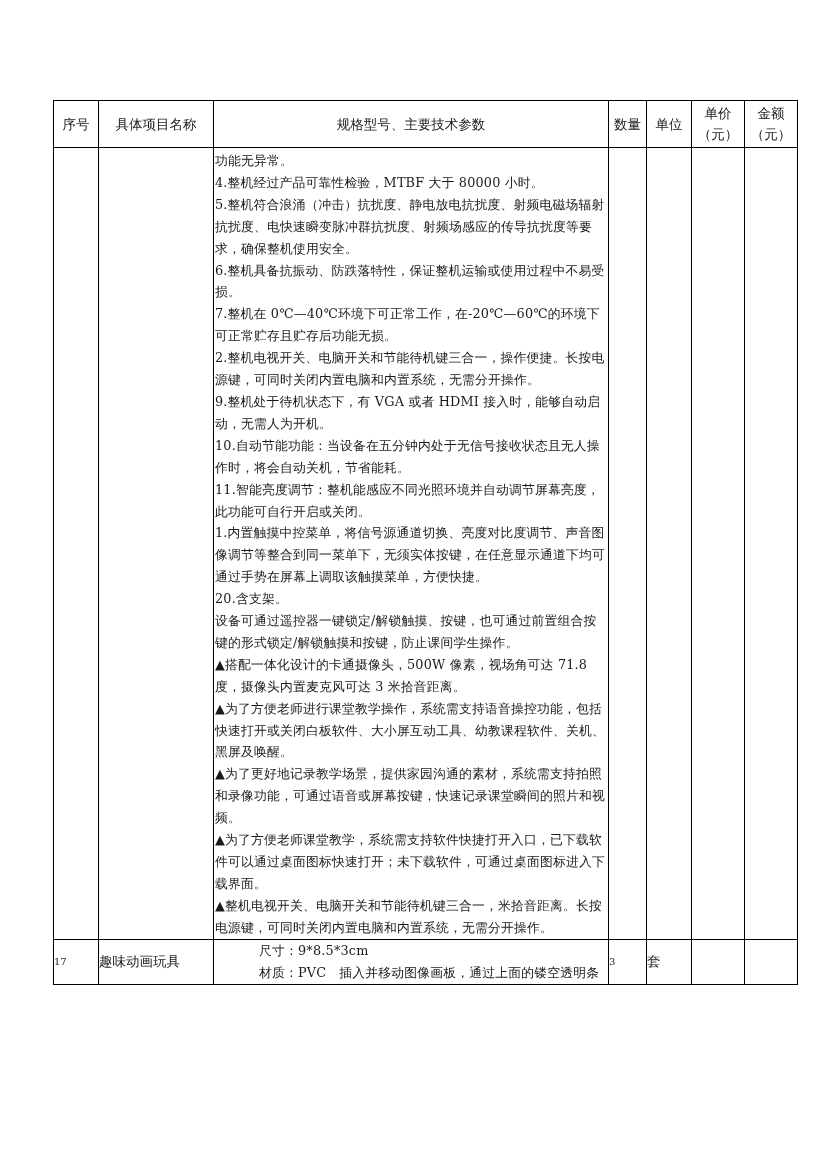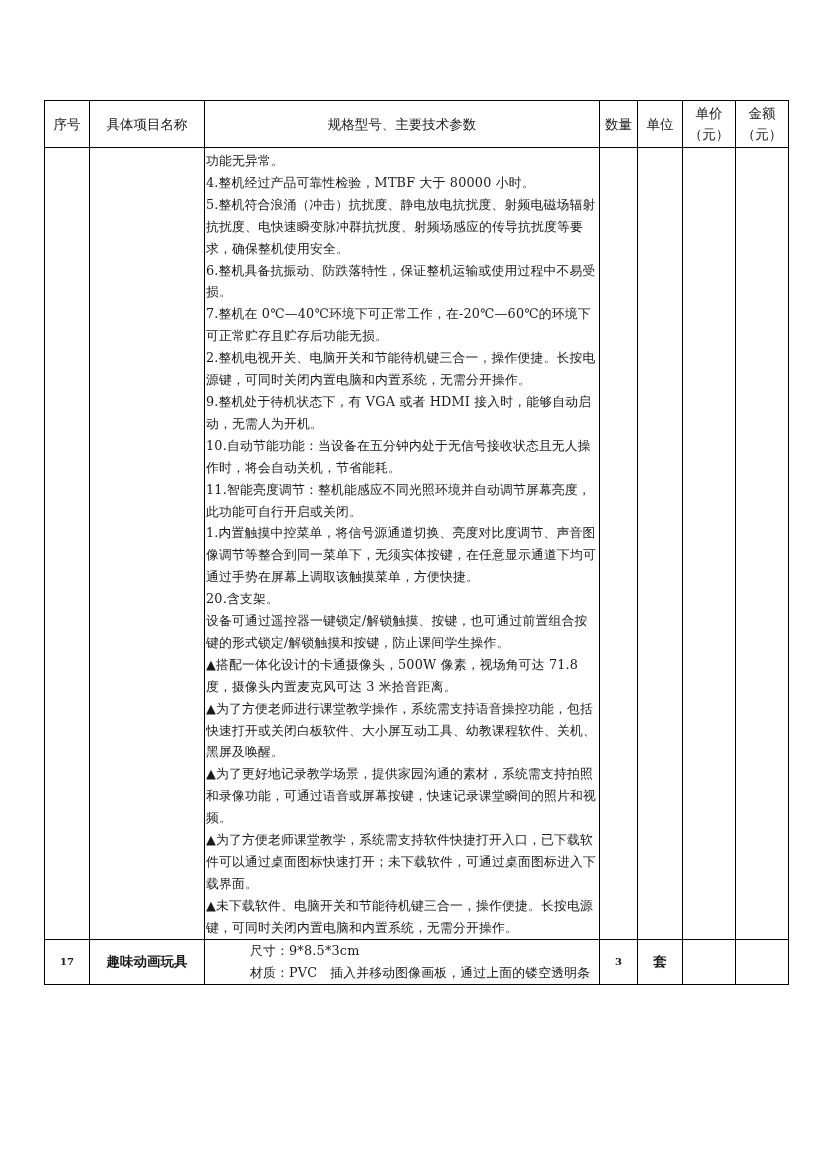--- a/index.html
+++ b/index.html
@@ -1,27 +1,27 @@
 <!DOCTYPE html>
 <html><head>
 <meta charset="utf-8">
 <style>
   html, body { margin:0; padding:0; background:#ffffff; }
   body { width:827px; height:1169px; position:relative; overflow:hidden;
          font-family:"DejaVu Serif","Liberation Serif",serif; color:#1a1a1a; }
-  table.spec { position:absolute; left:44px; top:100px; border-collapse:collapse;
+  table.spec { position:absolute; left:53px; top:100px; border-collapse:collapse;
                table-layout:fixed; width:744px; }
   table.spec td, table.spec th { border:1px solid #000; padding:0; vertical-align:middle; }
   th { font-weight:normal; font-size:13.5px; text-align:center; line-height:21px; height:46px; }
   col.c1 { width:45px; } col.c2 { width:115px; } col.c3 { width:395px; }
   col.c4 { width:38px; } col.c5 { width:45px; } col.c6 { width:53px; } col.c7 { width:53px; }
   .spec-text { font-size:12.8px; line-height:21.9px; padding:2px 1px 0 1px; text-align:left;
                letter-spacing:0.2px; white-space:normal; }
   .spec-text div { margin:0; }
-  td.center { text-align:center;font-weight:bold; }
+  td.center { text-align:left; }
   .seq { font-size:10px; }
   .name { font-size:13.5px;margin-top:8px; }
   .qty { font-size:10px; }
   .unit { font-size:13.5px; }
   tr.row17 td { height:44px; }
 </style>
 </head>
 <body>
 
 <table class="spec">
@@ -65,21 +65,21 @@
         <div>9.整机处于待机状态下，有 VGA 或者 HDMI 接入时，能够自动启动，无需人为开机。</div>
         <div>10.自动节能功能：当设备在五分钟内处于无信号接收状态且无人操作时，将会自动关机，节省能耗。</div>
         <div>11.智能亮度调节：整机能感应不同光照环境并自动调节屏幕亮度，此功能可自行开启或关闭。</div>
         <div>1.内置触摸中控菜单，将信号源通道切换、亮度对比度调节、声音图像调节等整合到同一菜单下，无须实体按键，在任意显示通道下均可通过手势在屏幕上调取该触摸菜单，方便快捷。</div>
         <div>20.含支架。</div>
         <div>设备可通过遥控器一键锁定/解锁触摸、按键，也可通过前置组合按键的形式锁定/解锁触摸和按键，防止课间学生操作。</div>
         <div>▲搭配一体化设计的卡通摄像头，500W 像素，视场角可达 71.8 度，摄像头内置麦克风可达 3 米拾音距离。</div>
         <div>▲为了方便老师进行课堂教学操作，系统需支持语音操控功能，包括快速打开或关闭白板软件、大小屏互动工具、幼教课程软件、关机、黑屏及唤醒。</div>
         <div>▲为了更好地记录教学场景，提供家园沟通的素材，系统需支持拍照和录像功能，可通过语音或屏幕按键，快速记录课堂瞬间的照片和视频。</div>
         <div>▲为了方便老师课堂教学，系统需支持软件快捷打开入口，已下载软件可以通过桌面图标快速打开；未下载软件，可通过桌面图标进入下载界面。</div>
-        <div>▲未下载软件、电脑开关和节能待机键三合一，操作便捷。长按电源键，可同时关闭内置电脑和内置系统，无需分开操作。</div>
+        <div>▲整机电视开关、电脑开关和节能待机键三合一，米拾音距离。长按电源键，可同时关闭内置电脑和内置系统，无需分开操作。</div>
       </div>
     </td>
     <td class="center qty"></td>
     <td class="center unit"></td>
     <td class="center"></td>
     <td class="center"></td>
   </tr>
 
   <tr class="row17">
     <td class="center seq">17</td>

